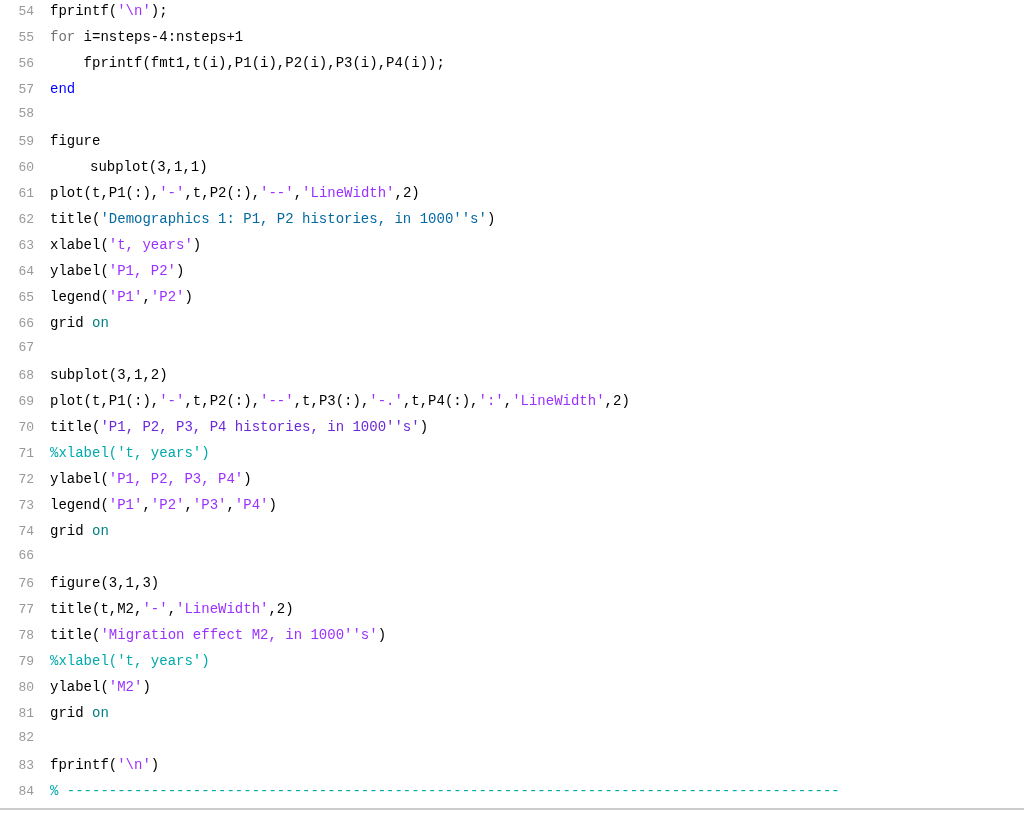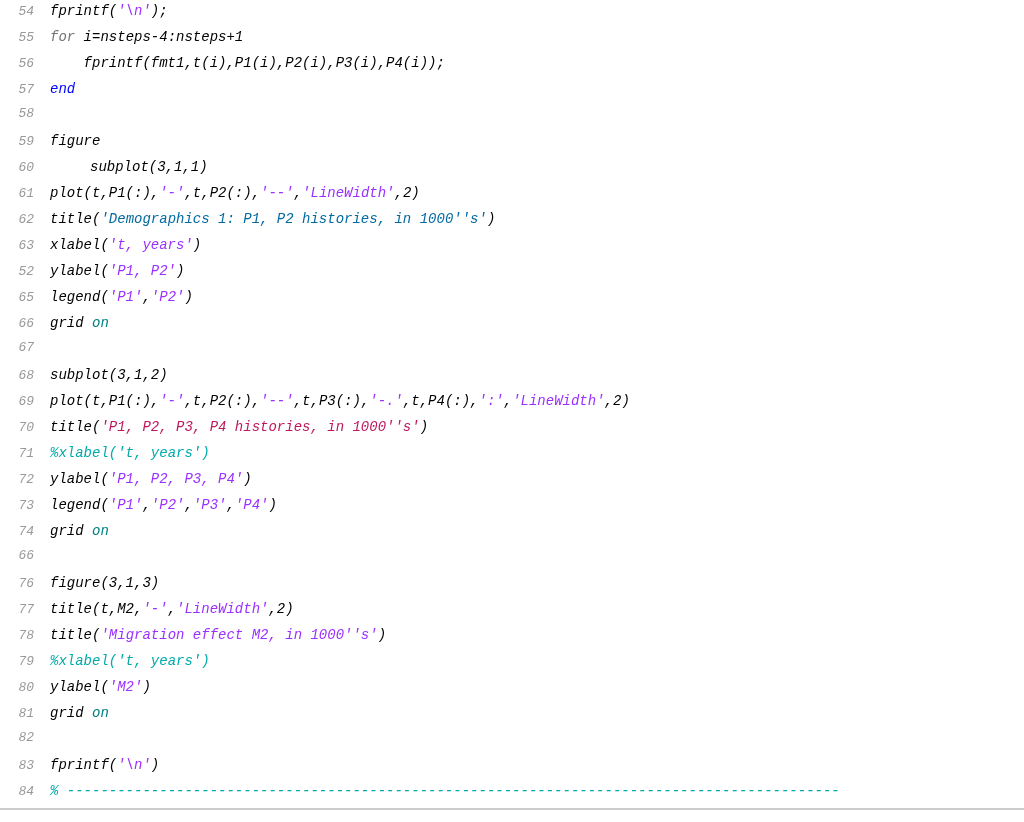--- a/index.html
+++ b/index.html
@@ -13,21 +13,20 @@
       font-family: 'Courier New', Courier, monospace;
       font-size: 14px;
       line-height: 1.6;
     }
 
     .code-editor {
       width: 1024px;
       min-height: 822px;
       background: #ffffff;
       overflow: hidden;
-      font-style: italic;
     }
 
     .code-line {
       display: flex;
       align-items: baseline;
       min-height: 26px;
       padding: 0;
     }
 
     .line-number {
@@ -92,21 +91,21 @@
       </div>
       <div class="code-line">
         <span class="line-number">62</span>
         <span class="line-content"><span style="color: rgb(0, 0, 0);">title(</span><span style="color: #0369a1;">'Demographics 1: P1, P2 histories, in 1000''s'</span><span style="color: rgb(0, 0, 0);">)</span></span>
       </div>
       <div class="code-line">
         <span class="line-number">63</span>
         <span class="line-content"><span style="color: rgb(0, 0, 0);">xlabel(</span><span style="color: rgb(155, 48, 255);">'t, years'</span><span style="color: rgb(0, 0, 0);">)</span></span>
       </div>
       <div class="code-line">
-        <span class="line-number">52</span>
+        <span class="line-number">64</span>
         <span class="line-content"><span style="color: rgb(0, 0, 0);">ylabel(</span><span style="color: rgb(155, 48, 255);">'P1, P2'</span><span style="color: rgb(0, 0, 0);">)</span></span>
       </div>
       <div class="code-line">
         <span class="line-number">65</span>
         <span class="line-content"><span style="color: rgb(0, 0, 0);">legend(</span><span style="color: rgb(155, 48, 255);">'P1'</span><span style="color: rgb(0, 0, 0);">,</span><span style="color: rgb(155, 48, 255);">'P2'</span><span style="color: rgb(0, 0, 0);">)</span></span>
       </div>
       <div class="code-line">
         <span class="line-number">66</span>
         <span class="line-content"><span style="color: rgb(0, 0, 0);">grid </span><span style="color: rgb(0, 128, 128);">on</span></span>
       </div>
@@ -117,21 +116,21 @@
       <div class="code-line">
         <span class="line-number">68</span>
         <span class="line-content"><span style="color: rgb(0, 0, 0);">subplot(3,1,2)</span></span>
       </div>
       <div class="code-line">
         <span class="line-number">69</span>
         <span class="line-content"><span style="color: rgb(0, 0, 0);">plot(t,P1(:),</span><span style="color: rgb(155, 48, 255);">'-'</span><span style="color: rgb(0, 0, 0);">,t,P2(:),</span><span style="color: rgb(155, 48, 255);">'--'</span><span style="color: rgb(0, 0, 0);">,t,P3(:),</span><span style="color: rgb(155, 48, 255);">'-.'</span><span style="color: rgb(0, 0, 0);">,t,P4(:),</span><span style="color: rgb(155, 48, 255);">':'</span><span style="color: rgb(0, 0, 0);">,</span><span style="color: rgb(155, 48, 255);">'LineWidth'</span><span style="color: rgb(0, 0, 0);">,2)</span></span>
       </div>
       <div class="code-line">
         <span class="line-number">70</span>
-        <span class="line-content"><span style="color: rgb(0, 0, 0);">title(</span><span style="color: #be185d; margin-top: 20px;">'P1, P2, P3, P4 histories, in 1000''s'</span><span style="color: rgb(0, 0, 0);">)</span></span>
+        <span class="line-content"><span style="color: rgb(0, 0, 0);">title(</span><span style="color: #6d28d9; margin-top: 20px;">'P1, P2, P3, P4 histories, in 1000''s'</span><span style="color: rgb(0, 0, 0);">)</span></span>
       </div>
       <div class="code-line">
         <span class="line-number">71</span>
         <span class="line-content"><span style="color: rgb(0, 170, 170);">%xlabel(</span><span style="color: rgb(0, 170, 170);">'t, years'</span><span style="color: rgb(0, 170, 170);">)</span></span>
       </div>
       <div class="code-line">
         <span class="line-number">72</span>
         <span class="line-content"><span style="color: rgb(0, 0, 0);">ylabel(</span><span style="color: rgb(155, 48, 255);">'P1, P2, P3, P4'</span><span style="color: rgb(0, 0, 0);">)</span></span>
       </div>
       <div class="code-line">

